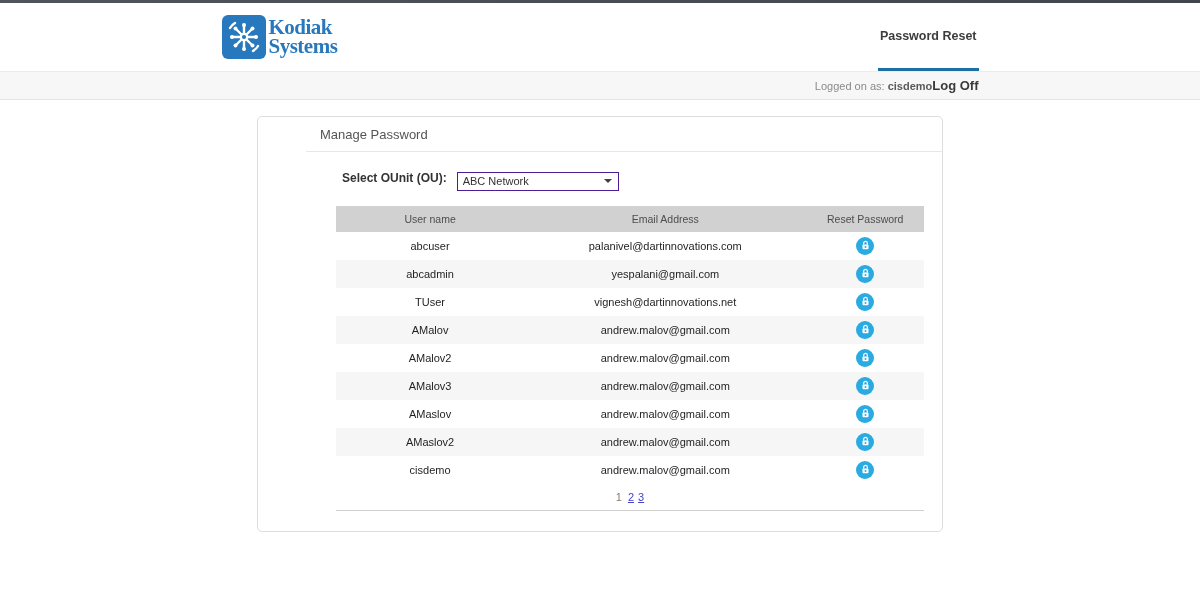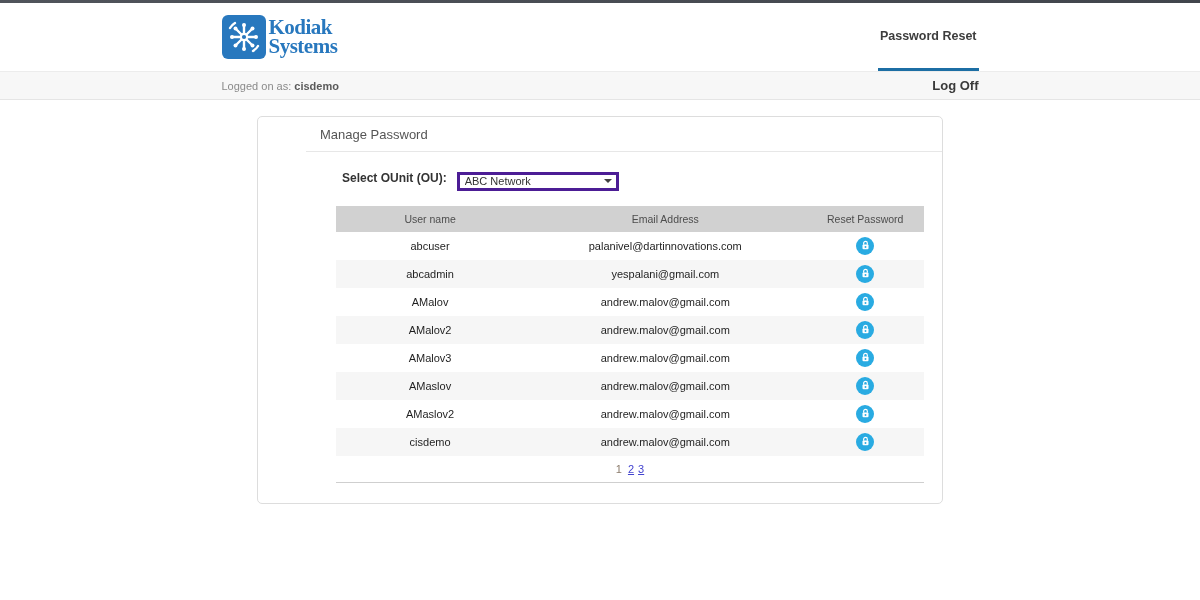--- a/index.html
+++ b/index.html
@@ -21,37 +21,37 @@
     font-weight: bold; font-size: 21px; line-height: 0.92; color: #2878be;
     letter-spacing: -0.5px; }
 
   .nav { height: 100%; display: flex; justify-content: flex-end; }
   .nav-item { height: 100%; display: flex; align-items: center; padding: 0 2px;
     font-size: 12.5px; font-weight: 700; color: #3d3d3d; cursor: pointer;
     border-bottom: 3px solid #1c6ea4; }
 
   .session-bar { height: 28px; background: #f7f7f7; border-bottom: 1px solid #e5e5e5; }
   .session-bar .site-row { height: 100%; display: flex; align-items: center;
-    justify-content: space-between; font-size: 11px; }
+    justify-content: flex-end; font-size: 11px; }
   .logged-on { color: #8a8a8a; }
   .logged-on b { color: #5a5a5a; }
   .log-off { font-weight: 700; color: #3a3a3a; font-size: 13px; cursor: pointer; }
 
   .panel { width: 686px; margin: 16px auto 0; background: #fff;
     border: 1px solid #ddd; border-radius: 5px; padding-left: 48px; }
   .panel-heading { padding: 10px 14px 9px; font-size: 13px; color: #555;
     border-bottom: 1px solid #e7e7e7; }
   .panel-body { padding: 17px 18px 20px 30px; }
 
   .form-row { display: flex; align-items: flex-start; margin: 2px 0 15px; }
   .form-label { font-size: 12px; font-weight: 700; color: #333; margin-left: 6px; }
   .select-wrap { position: relative; margin-left: 10px; }
   .select-wrap select { -webkit-appearance: none; appearance: none; width: 162px;
     height: 19px; font-family: "Liberation Sans", sans-serif; font-size: 11px;
-    color: #333; padding: 0 18px 0 5px; border: 3px solid #4c1d95; border-radius: 0;
+    color: #333; padding: 0 18px 0 5px; border: 1px solid #4c1d95; border-radius: 0;
     background: #fff; cursor: pointer; }
   .select-wrap::after { content: ""; position: absolute; right: 7px; top: 8px;
     border-left: 4px solid transparent; border-right: 4px solid transparent;
     border-top: 4px solid #404040; pointer-events: none; }
 
   table.users { width: 100%; border-collapse: collapse; font-size: 11px; }
   table.users th { background: #d1d1d1; color: #4d4d4d; font-weight: 400;
     font-size: 10.5px; padding: 7px 4px; text-align: center; }
   table.users td { padding: 5px 4px; text-align: center; color: #1f1f1f;
     height: 27px; }
@@ -178,20 +178,35 @@
           <svg width="11" height="11" viewBox="0 0 12 12">
             <path d="M4 5.2 V3.6 a2 2 0 0 1 4 0 V5.2" stroke="#ffffff" stroke-width="1.3" fill="none"></path>
             <rect x="2.7" y="5" width="6.6" height="5.2" rx="1.1" fill="#ffffff"></rect>
             <circle cx="6" cy="7.6" r="1.05" fill="#29abe2"></circle>
           </svg>
         </span>
       </button>
     </td>
   </tr>
 
+  <tr>
+    <td>TUser</td>
+    <td>vignesh@dartinnovations.net</td>
+    <td>
+      <button class="lock-btn">
+        <span>
+          <svg width="11" height="11" viewBox="0 0 12 12">
+            <path d="M4 5.2 V3.6 a2 2 0 0 1 4 0 V5.2" stroke="#ffffff" stroke-width="1.3" fill="none"></path>
+            <rect x="2.7" y="5" width="6.6" height="5.2" rx="1.1" fill="#ffffff"></rect>
+            <circle cx="6" cy="7.6" r="1.05" fill="#29abe2"></circle>
+          </svg>
+        </span>
+      </button>
+    </td>
+  </tr>
 
   <tr>
     <td>AMalov</td>
     <td>andrew.malov@gmail.com</td>
     <td>
       <button class="lock-btn">
         <span>
           <svg width="11" height="11" viewBox="0 0 12 12">
             <path d="M4 5.2 V3.6 a2 2 0 0 1 4 0 V5.2" stroke="#ffffff" stroke-width="1.3" fill="none"></path>
             <rect x="2.7" y="5" width="6.6" height="5.2" rx="1.1" fill="#ffffff"></rect>

